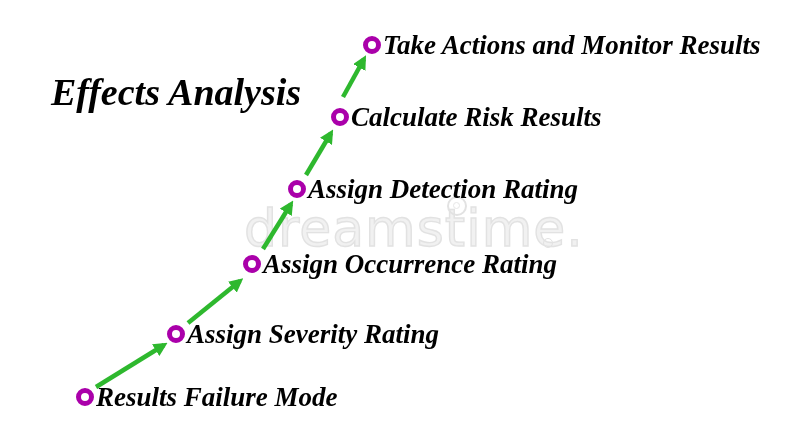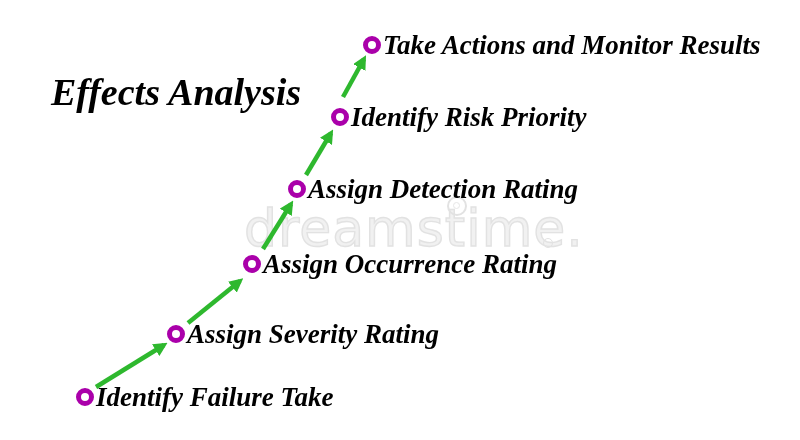--- a/index.html
+++ b/index.html
@@ -96,36 +96,36 @@
     </defs>
     <line class="flow-arrow" x1="96" y1="387" x2="164" y2="345" marker-end="url(#ah)"></line>
     <line class="flow-arrow" x1="188" y1="323" x2="240" y2="281" marker-end="url(#ah)"></line>
     <line class="flow-arrow" x1="263" y1="249" x2="291" y2="204" marker-end="url(#ah)"></line>
     <line class="flow-arrow" x1="306" y1="175" x2="331" y2="133" marker-end="url(#ah)"></line>
     <line class="flow-arrow" x1="343" y1="97" x2="364" y2="59" marker-end="url(#ah)"></line>
   </svg>
 
   <div class="step s1">
     <span class="step-marker"></span>
-    <span class="step-label">Identify Failure Take</span>
+    <span class="step-label">Results Failure Mode</span>
   </div>
   <div class="step s2">
     <span class="step-marker"></span>
     <span class="step-label">Assign Severity Rating</span>
   </div>
   <div class="step s3">
     <span class="step-marker"></span>
     <span class="step-label">Assign Occurrence Rating</span>
   </div>
   <div class="step s4">
     <span class="step-marker"></span>
     <span class="step-label">Assign Detection Rating</span>
   </div>
   <div class="step s5">
     <span class="step-marker"></span>
-    <span class="step-label">Identify Risk Priority</span>
+    <span class="step-label">Calculate Risk Results</span>
   </div>
   <div class="step s6">
     <span class="step-marker"></span>
     <span class="step-label">Take Actions and Monitor Results</span>
   </div>
 
 </div>
 
 </body></html>

